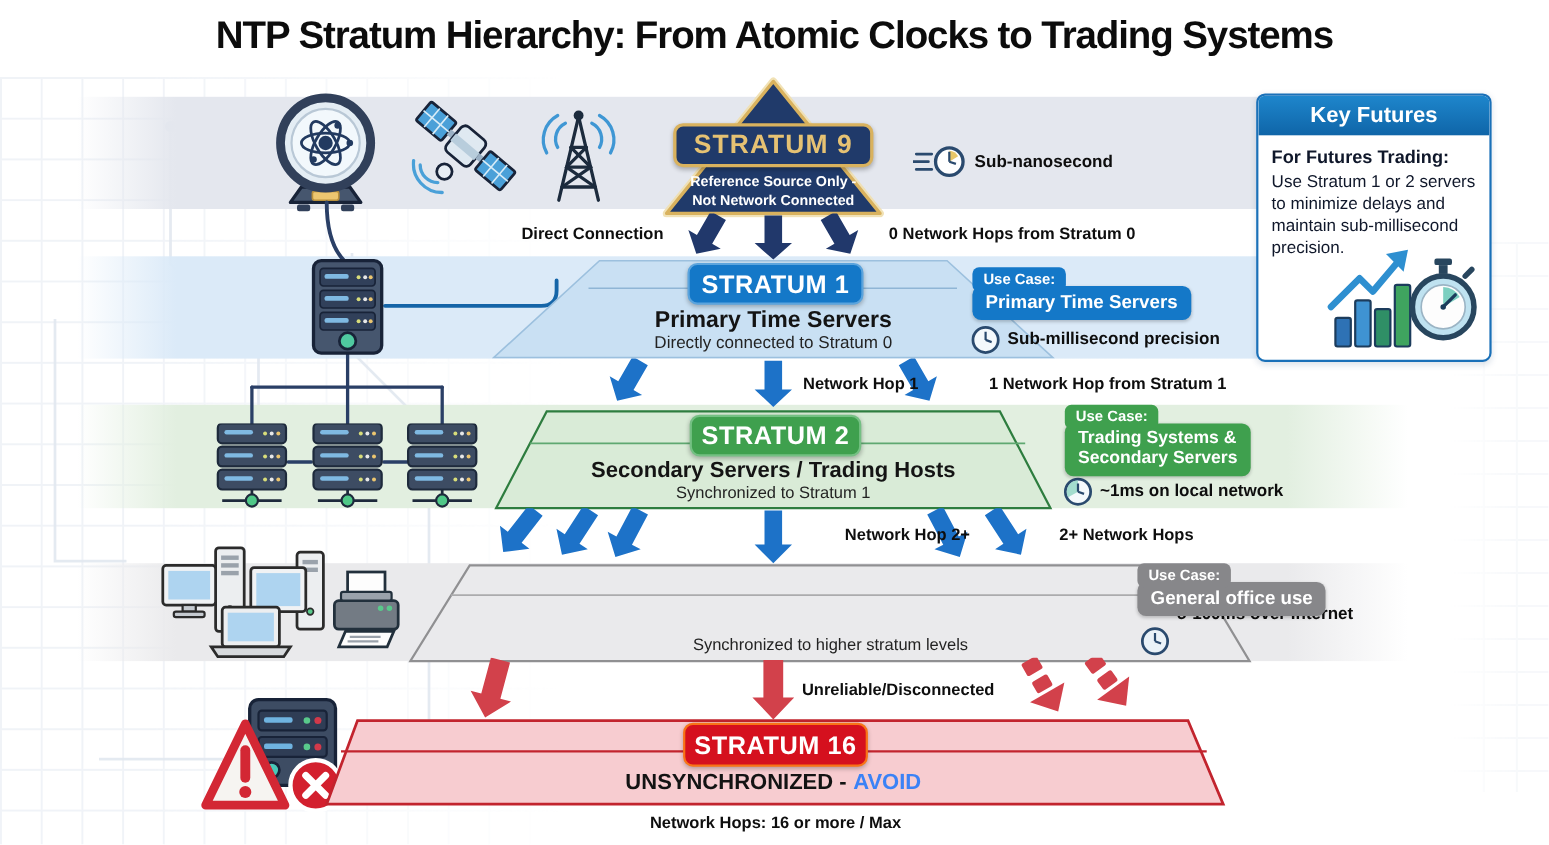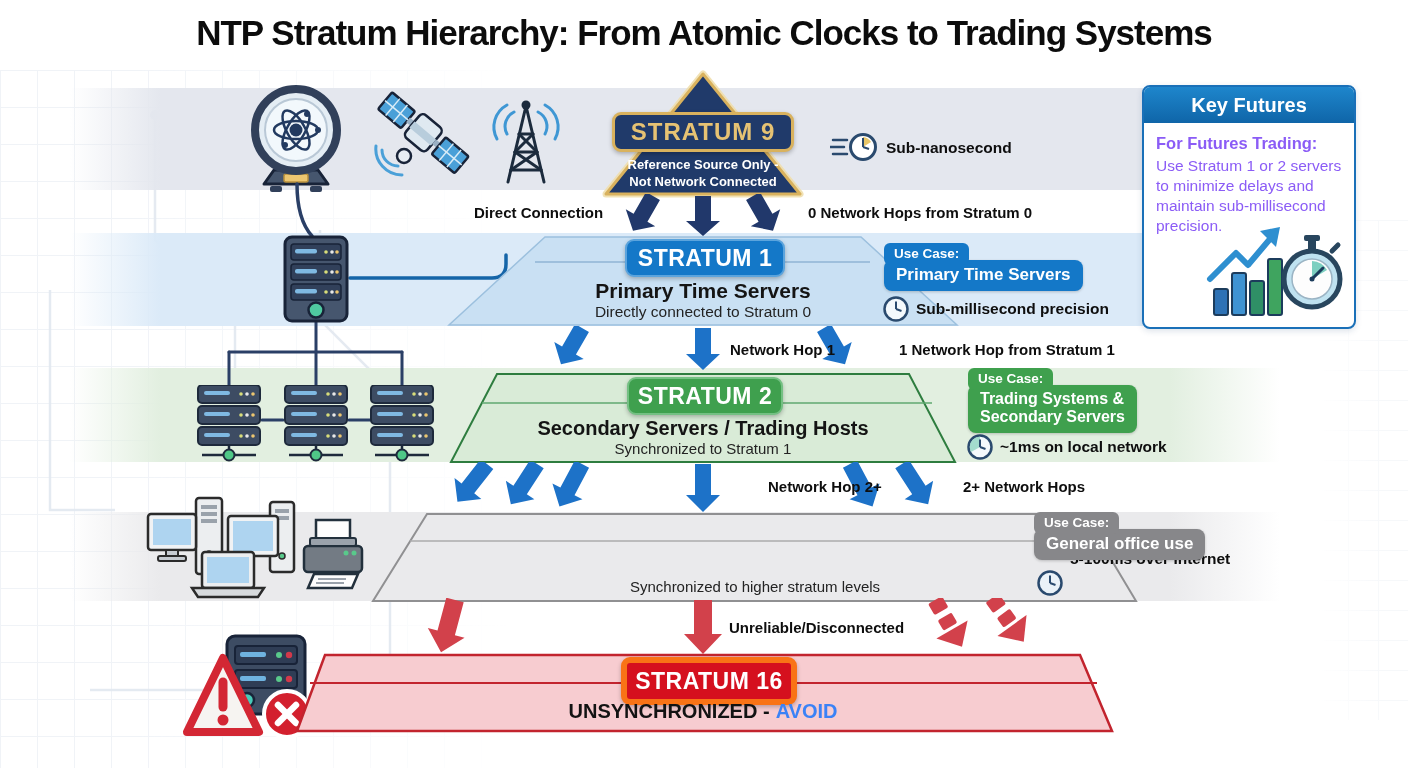--- a/index.html
+++ b/index.html
@@ -28,38 +28,38 @@
   .band2{top:368px;height:94px;background:linear-gradient(90deg,rgba(226,239,224,0) 70px,#e2efe0 160px,#e2efe0 1170px,rgba(226,239,224,0) 1280px);}
   .band3{top:512px;height:89px;background:linear-gradient(90deg,rgba(234,234,236,0) 70px,#eaeaec 160px,#eaeaec 1170px,rgba(234,234,236,0) 1280px);}
   .lbl{font-weight:700;font-size:15px;color:#0e0e0e;white-space:nowrap;}
   
   .sbadge{display:flex;align-items:center;justify-content:center;font-weight:700;color:#fff;
           border-radius:9px;box-shadow:0 2px 4px rgba(0,0,0,.25);white-space:nowrap;}
   .sbadge0{background:#203a6a;border:3px solid #d9b25e;color:#e6c273;font-size:24px;letter-spacing:1px;}
   .sbadge1{background:#1478c8;border:2px solid #5ba4dd;font-size:23px;letter-spacing:.5px;}
   .sbadge2{background:#3fa04e;border:2px solid #74c083;font-size:23px;letter-spacing:.5px;}
   .sbadge3{background:#87878a;border:2px solid #ababaf;font-size:23px;letter-spacing:.5px;}
-  .sbadge16{background:#d5101e;border:6px solid #f97316;font-size:23px;letter-spacing:.5px;text-align:right;}
+  .sbadge16{background:#d5101e;border:2px solid #f97316;font-size:23px;letter-spacing:.5px;text-align:right;}
   .strat-title{font-weight:700;font-size:20px;color:#141414;text-align:center;white-space:nowrap;}
   .strat-sub{font-size:15.5px;color:#232323;text-align:center;white-space:nowrap;}
   
   .uc-tab{padding:3px 10px 4px;border-radius:6px;color:#fff;font-weight:700;font-size:13.5px;
           white-space:nowrap;z-index:3;}
   .uc-badge{padding:5px 12px 6px;border-radius:8px;color:#fff;font-weight:700;font-size:17px;
             white-space:nowrap;z-index:2;box-shadow:0 1px 3px rgba(0,0,0,.2);}
   .uc-blue{background:#1478c8;}
   .uc-green{background:#3fa04e;}
   .uc-gray{background:#87878a;}
   .uc-line{line-height:1.15;font-size:16px;}
   
   .key-box{left:1142px;top:85px;width:210px;height:240px;background:#fff;border:2px solid #1a70b8;
            border-radius:8px;overflow:hidden;box-shadow:0 2px 6px rgba(20,60,110,.15);}
   .key-head{height:36px;background:linear-gradient(180deg,#1e86cc,#0f65a8);display:flex;align-items:center;
             justify-content:center;color:#fff;font-weight:700;font-size:20px;}
-  .key-body{padding:10px 12px 0;font-size:15.5px;line-height:1.28;color:#8b5cf6;}
+  .key-body{padding:10px 12px 0;font-size:15.5px;line-height:1.28;color:#0f172a;}
   .key-bold{font-weight:700;font-size:16.5px;margin-bottom:2px;}
   .s16-title{font-weight:700;font-size:20px;text-align:center;white-space:nowrap;color:#131313;}
   .s16-avoid{color:#3b82f6;margin-left:6px;}
 </style>
 </head>
 <body>
 
 <div class="canvas">
 
   <div class="abs circuit"></div>
@@ -452,20 +452,21 @@
   </svg>
 
   <svg class="abs" style="left:285px;top:651px;" width="840" height="84">
     <polygon points="40,4 795,4 827,80 12,80" fill="#f7ccd0" stroke="#c2242e" stroke-width="2.5"></polygon>
     <line x1="25" y1="32" x2="812" y2="32" stroke="#c2242e" stroke-width="2"></line>
   </svg>
   <div class="abs sbadge sbadge16" style="left:621px;top:657px;width:164px;height:36px;">STRATUM 16</div>
   <div class="abs s16-title" style="left:420px;top:700px;width:566px;">
     <span>UNSYNCHRONIZED -</span><span class="s16-avoid">AVOID</span>
   </div>
+  <div class="abs lbl" style="left:560px;top:740px;width:290px;text-align:center;">Network Hops: 16 or more / Max</div>
 
   <div class="abs key-box">
     <div class="key-head">Key Futures</div>
     <div class="key-body">
       <div class="key-bold">For Futures Trading:</div>
       <div>Use Stratum 1 or 2 servers to minimize delays and maintain sub-millisecond precision.</div>
     </div>
     <svg class="abs" style="left:62px;top:138px;" width="145" height="96">
       <g stroke="#1c3c5c" stroke-width="2">
         <rect x="8" y="64" width="14" height="26" rx="2" fill="#2e72b5"></rect>

